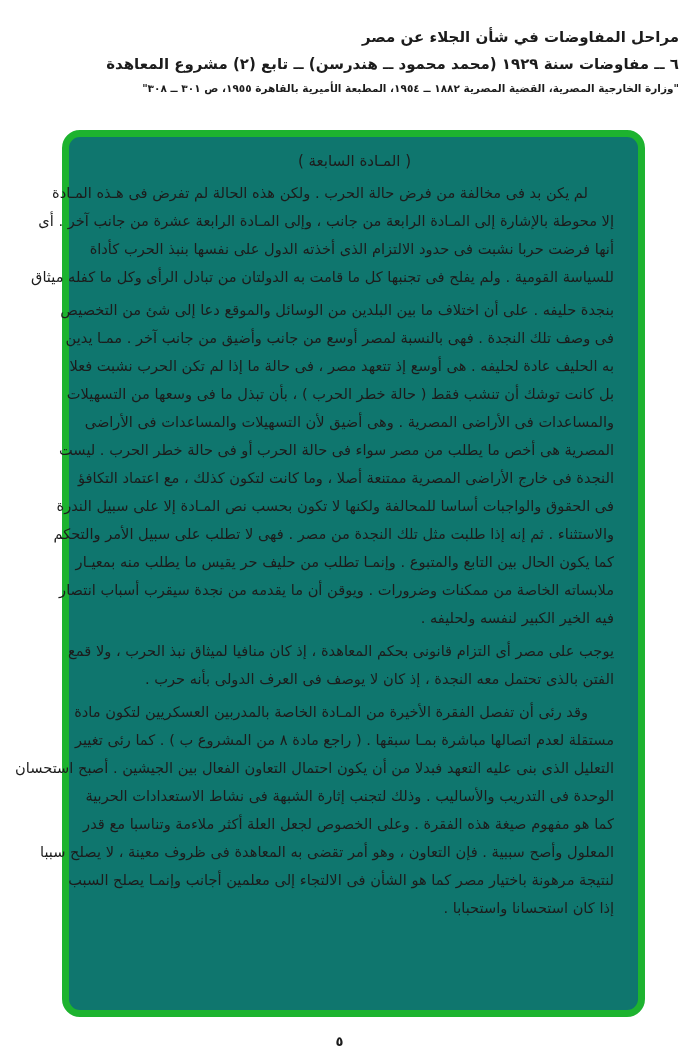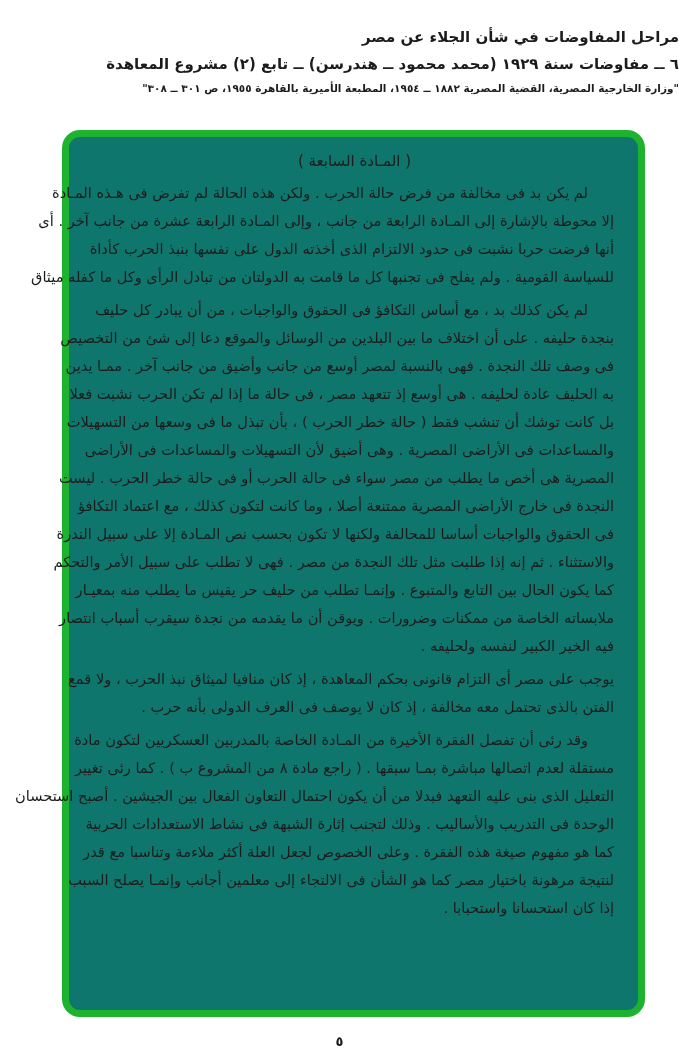--- a/index.html
+++ b/index.html
@@ -68,44 +68,44 @@
   <div class="frame-inner">
     <div class="article-title">( المـادة السابعة )</div>
     <div id="paragraphs-container">
         <div class="para">
           <div class="text-line first">لم يكن بد فى مخالفة من فرض حالة الحرب . ولكن هذه الحالة لم تفرض فى هـذه المـادة</div>
           <div class="text-line">إلا محوطة بالإشارة إلى المـادة الرابعة من جانب ، وإلى المـادة الرابعة عشرة من جانب آخر . أى</div>
           <div class="text-line">أنها فرضت حربا نشبت فى حدود الالتزام الذى أخذته الدول على نفسها بنبذ الحرب كأداة</div>
           <div class="text-line">للسياسة القومية . ولم يفلح فى تجنبها كل ما قامت به الدولتان من تبادل الرأى وكل ما كفله ميثاق</div>
         </div>
         <div class="para">
-          <div class="text-line first">لم يكن كذلك بد ، مع أساس التكافؤ فى الحقوق والواجبات ، من أن يبادر كل حليف</div>
           <div class="text-line">بنجدة حليفه . على أن اختلاف ما بين البلدين من الوسائل والموقع دعا إلى شئ من التخصيص</div>
           <div class="text-line">فى وصف تلك النجدة . فهى بالنسبة لمصر أوسع من جانب وأضيق من جانب آخر . ممـا يدين</div>
           <div class="text-line">به الحليف عادة لحليفه . هى أوسع إذ تتعهد مصر ، فى حالة ما إذا لم تكن الحرب نشبت فعلا</div>
           <div class="text-line">بل كانت توشك أن تنشب فقط ( حالة خطر الحرب ) ، بأن تبذل ما فى وسعها من التسهيلات</div>
           <div class="text-line">والمساعدات فى الأراضى المصرية . وهى أضيق لأن التسهيلات والمساعدات فى الأراضى</div>
           <div class="text-line">المصرية هى أخص ما يطلب من مصر سواء فى حالة الحرب أو فى حالة خطر الحرب . ليست</div>
           <div class="text-line">النجدة فى خارج الأراضى المصرية ممتنعة أصلا ، وما كانت لتكون كذلك ، مع اعتماد التكافؤ</div>
           <div class="text-line">فى الحقوق والواجبات أساسا للمحالفة ولكنها لا تكون بحسب نص المـادة إلا على سبيل الندرة</div>
           <div class="text-line">والاستثناء . ثم إنه إذا طلبت مثل تلك النجدة من مصر . فهى لا تطلب على سبيل الأمر والتحكم</div>
           <div class="text-line">كما يكون الحال بين التابع والمتبوع . وإنمـا تطلب من حليف حر يقيس ما يطلب منه بمعيـار</div>
           <div class="text-line">ملابساته الخاصة من ممكنات وضرورات . ويوقن أن ما يقدمه من نجدة سيقرب أسباب انتصار</div>
           <div class="text-line last">فيه الخير الكبير لنفسه ولحليفه .</div>
         </div>
         <div class="para">
           <div class="text-line">يوجب على مصر أى التزام قانونى بحكم المعاهدة ، إذ كان منافيا لميثاق نبذ الحرب ، ولا قمع</div>
-          <div class="text-line last">الفتن بالذى تحتمل معه مخالفة ، إذ كان لا يوصف فى العرف الدولى بأنه حرب .</div>
+          <div class="text-line last">الفتن بالذى تحتمل معه النجدة ، إذ كان لا يوصف فى العرف الدولى بأنه حرب .</div>
         </div>
         <div class="para">
           <div class="text-line first">وقد رئى أن تفصل الفقرة الأخيرة من المـادة الخاصة بالمدربين العسكريين لتكون مادة</div>
           <div class="text-line">مستقلة لعدم اتصالها مباشرة بمـا سبقها . ( راجع مادة ٨ من المشروع ب ) . كما رئى تغيير</div>
           <div class="text-line">التعليل الذى بنى عليه التعهد فبدلا من أن يكون احتمال التعاون الفعال بين الجيشين . أصبح استحسان</div>
           <div class="text-line">الوحدة فى التدريب والأساليب . وذلك لتجنب إثارة الشبهة فى نشاط الاستعدادات الحربية</div>
           <div class="text-line">كما هو مفهوم صيغة هذه الفقرة . وعلى الخصوص لجعل العلة أكثر ملاءمة وتناسبا مع قدر</div>
+          <div class="text-line">المعلول وأصح سببية . فإن التعاون ، وهو أمر تقضى به المعاهدة فى ظروف معينة ، لا يصلح سببا</div>
           <div class="text-line">لنتيجة مرهونة باختيار مصر كما هو الشأن فى الالتجاء إلى معلمين أجانب وإنمـا يصلح السبب</div>
           <div class="text-line last">إذا كان استحسانا واستحبابا .</div>
         </div>
       </div>
   </div>
 </div>
 
 <div class="page-number">٥</div>
 
 </body></html>

